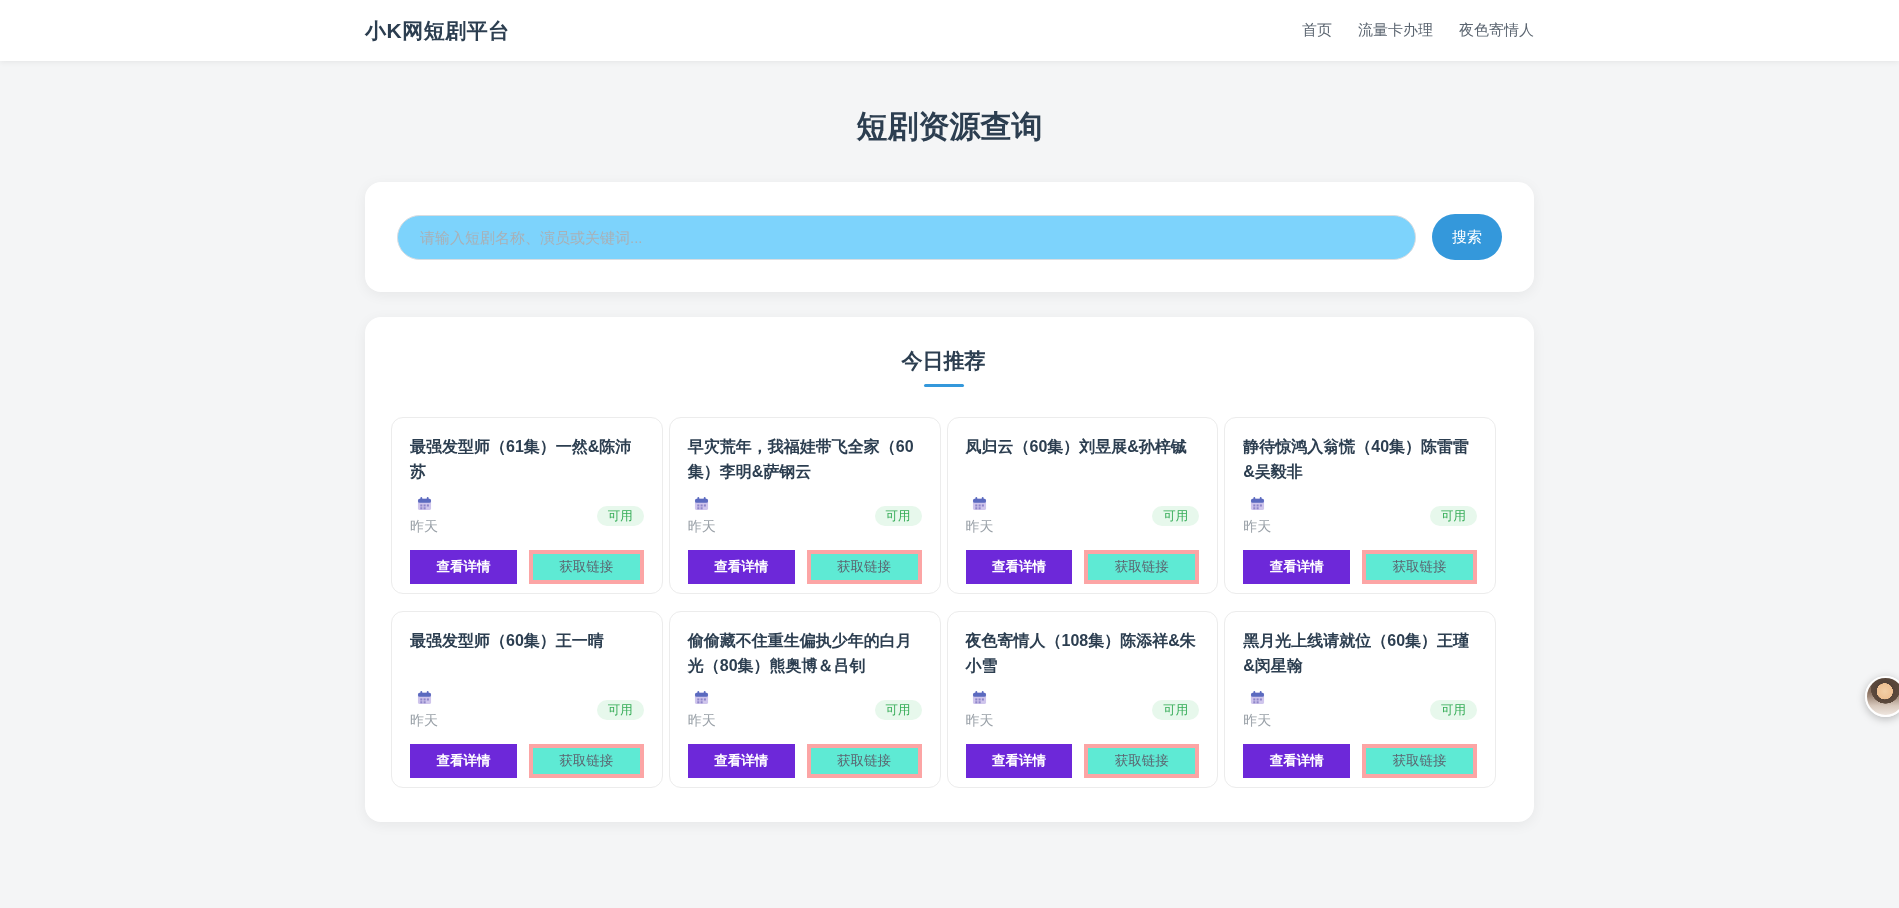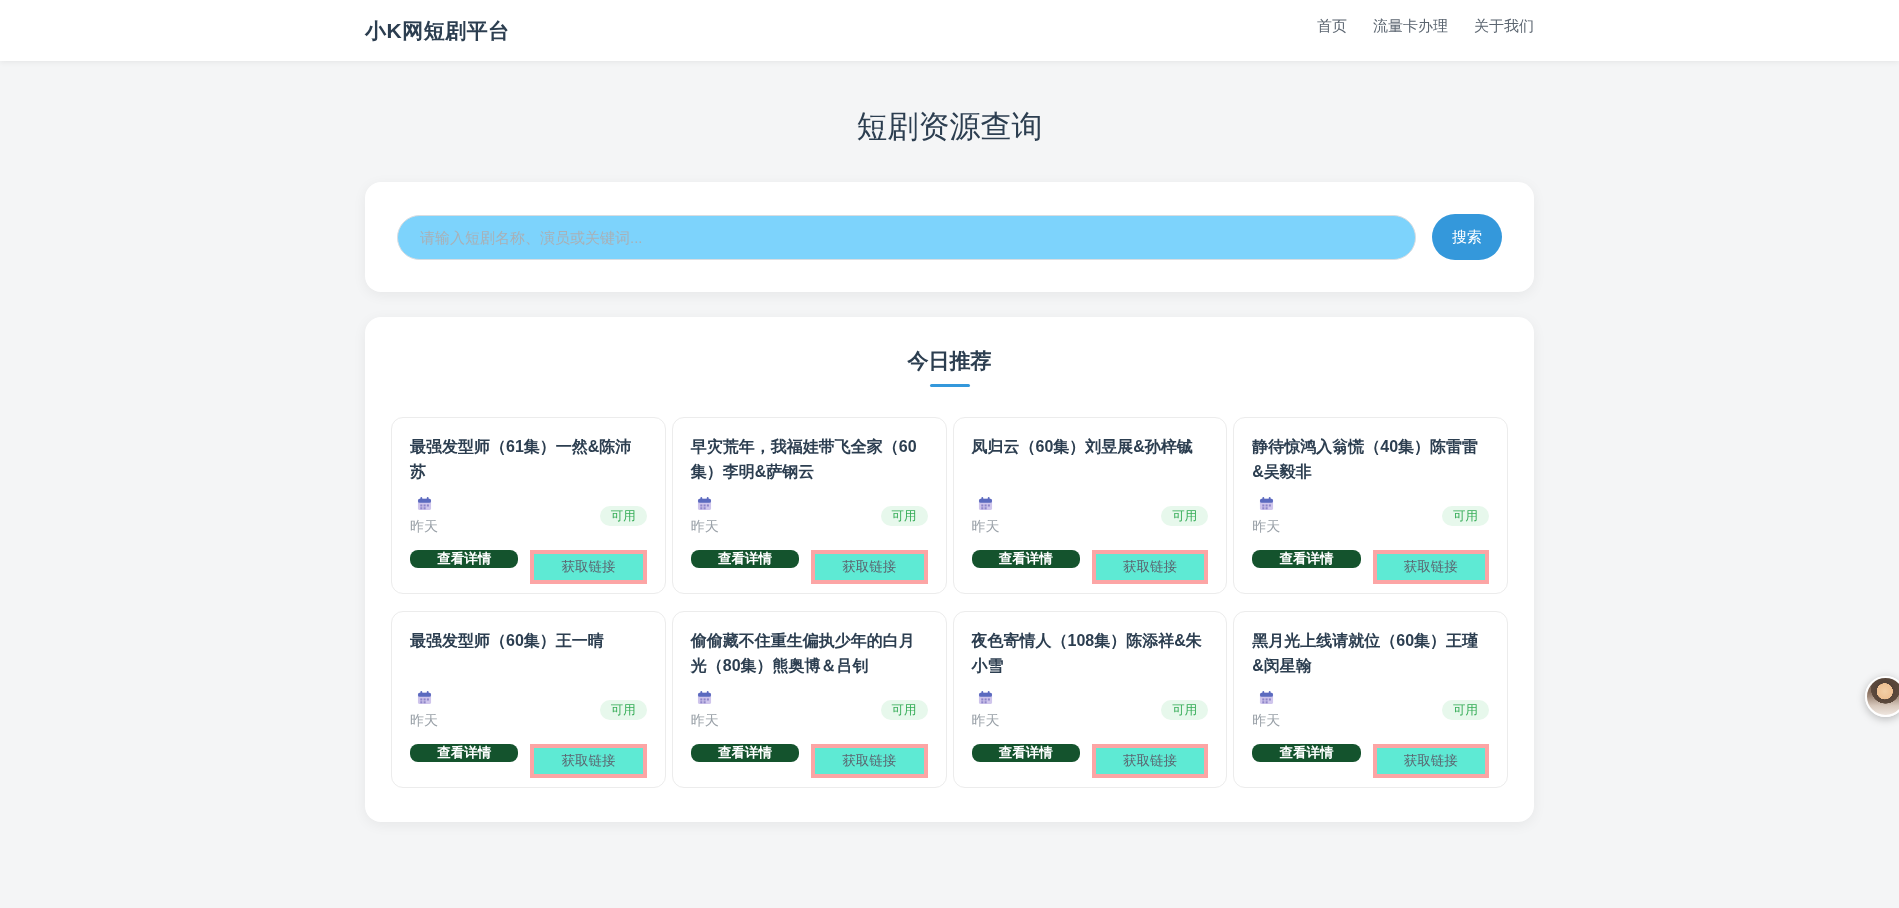--- a/index.html
+++ b/index.html
@@ -10,30 +10,30 @@
     color: #2c3e50;
   }
   
   .topbar {
     background: #ffffff; height: 61px;
     box-shadow: 0 1px 6px rgba(0,0,0,0.07);
     display: flex; align-items: center; justify-content: center;
     position: relative; z-index: 2;
   }
   .topbar-inner {
-    width: 1169px; display: flex; align-items: flex-start; justify-content: space-between;
+    width: 1169px; display: flex; align-items: center; justify-content: space-between;
   }
   .logo { font-size: 21px; font-weight: bold; color: #2c3e50; letter-spacing: .5px; }
   .nav { display: flex; gap: 26px; }
   .nav a { text-decoration: none; color: #5b6570; font-size: 15px; cursor: pointer; }
 
   
   .container { width: 1169px; margin: 0 auto; }
   .hero { text-align: center; padding-top: 45px; }
-  .hero-title { font-size: 31px; font-weight: normal; color: #2c3e50; }
+  .hero-title { font-size: 31px; font-weight: bold; color: #2c3e50; }
   .hero-sub { margin-top: 18px; font-size: 16px; color: #8d949b; }
 
   
   .search-panel {
     margin-top: 34px; background: #fff; border-radius: 16px;
     box-shadow: 0 3px 14px rgba(0,0,0,0.06);
     padding: 32px; display: flex; align-items: center; gap: 16px;
   }
   .search-input {
     flex: 1; height: 45px; border: 1px solid #d9dde1; border-radius: 23px;
@@ -44,21 +44,21 @@
   .search-btn {
     width: 70px; height: 46px; border: none; border-radius: 23px;
     background: #3498db; color: #fff; font-size: 15px; cursor: pointer;
     font-family: inherit; flex: 0 0 auto;
   }
 
   
   .recommend-panel {
     margin-top: 25px; background: #fff; border-radius: 16px;
     box-shadow: 0 3px 14px rgba(0,0,0,0.06);
-    padding: 30px 26px 34px 26px;
+    padding: 30px 38px 34px 26px;
   }
   .section-head { text-align: center; margin-bottom: 30px; }
   .section-title { font-size: 21px; font-weight: bold; color: #2c3e50; display: inline-block; }
   .section-underline {
     width: 40px; height: 3px; background: #3498db; border-radius: 2px;
     margin: 9px auto 0 auto;
   }
   .cards-grid {
     display: grid; grid-template-columns: repeat(4, 1fr);
     gap: 17px 6px;
@@ -75,22 +75,22 @@
     margin-top: 11px; display: flex; align-items: center; justify-content: space-between;
   }
   .meta-date { display: flex; align-items: center; gap: 7px; color: #9aa1a8; font-size: 14px; flex-direction: column; }
   .cal-icon { width: 15px; height: 15px; display: inline-block; }
   .badge-ok {
     background: #e7f8ec; color: #35ac57; font-size: 12.5px;
     padding: 4px 11px; border-radius: 12px; line-height: 1;
   }
   .card-actions { margin-top: 14px; display: flex; gap: 12px; }
   .btn-detail {
-    flex: 1; height: 18px; border: none; border-radius: 8px;
-    background: #14532d; color: #fff; font-size: 13.5px; font-weight: bold;
+    flex: 1; height: 34px; border: none; border-radius: 0;
+    background: #6d28d9; color: #fff; font-size: 13.5px; font-weight: bold;
     cursor: pointer; font-family: inherit;
   }
   .btn-link {
     flex: 1; height: 34px; border: 4px solid #fca5a5; border-radius: 0;
     background: #5eead4; color: #5b6570; font-size: 13.5px;
     cursor: pointer; font-family: inherit;
   }
 
   
   .service-avatar {
@@ -106,21 +106,21 @@
 </style>
 </head>
 <body>
 
 <header class="topbar">
   <div class="topbar-inner">
     <div class="logo">小K网短剧平台</div>
     <nav class="nav">
       <a>首页</a>
       <a>流量卡办理</a>
-      <a>关于我们</a>
+      <a>夜色寄情人</a>
     </nav>
   </div>
 </header>
 
 <div class="container">
 
   <section class="hero">
     <h1 class="hero-title">短剧资源查询</h1>
   </section>
 

